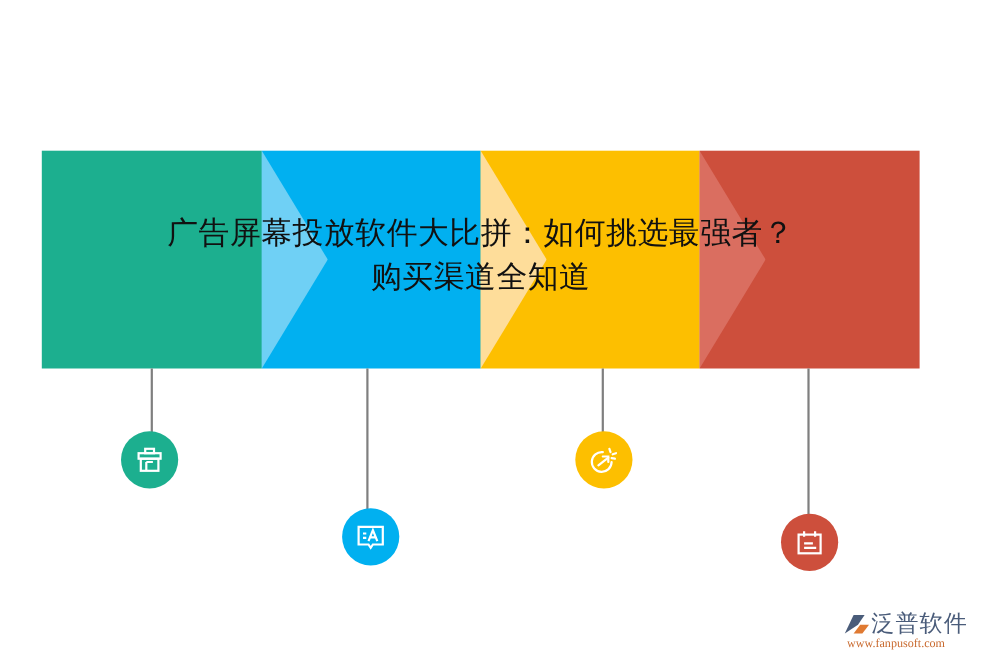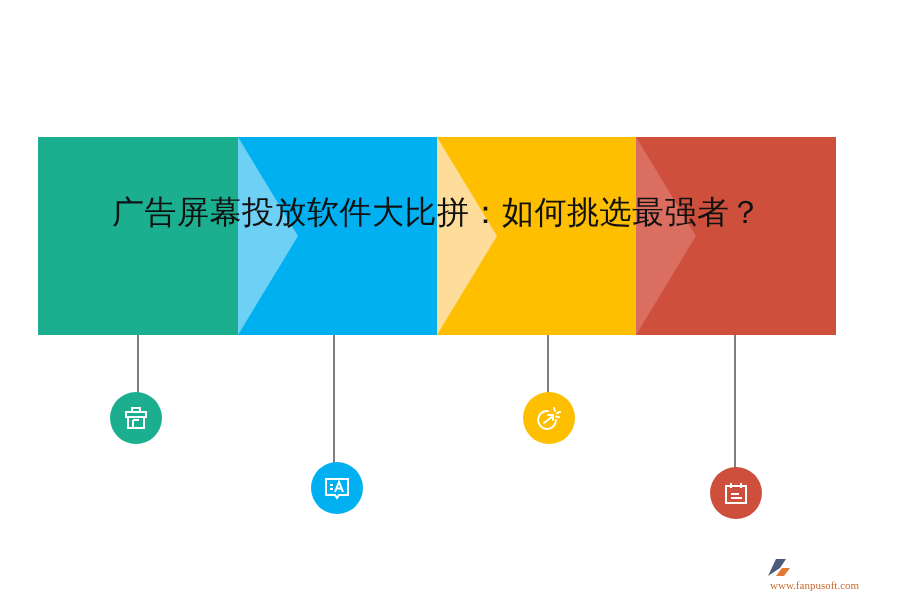--- a/index.html
+++ b/index.html
@@ -2,21 +2,21 @@
 <html><head>
 <meta charset="utf-8">
 <style>
   html,body{margin:0;padding:0;background:#ffffff;}
   body{width:900px;height:600px;position:relative;overflow:hidden;font-family:"DejaVu Serif","Liberation Serif",serif;}
   .panel{position:absolute;top:137px;height:198px;}
   .chev{position:absolute;top:0;left:0;width:60px;height:198px;}
   .vline{position:absolute;width:2px;background:#7f7f7f;}
   .circle{position:absolute;width:52px;height:52px;border-radius:50%;display:flex;align-items:center;justify-content:center;}
   .circle svg{width:30px;height:30px;}
-  .title{position:absolute;left:38px;width:798px;top:192px;text-align:center;font-size:32px;line-height:40px;color:#111;letter-spacing:0.5px;}
+  .title{position:absolute;left:38px;width:798px;top:192px;text-align:center;font-size:28px;line-height:40px;color:#111;letter-spacing:0.5px;}
   .logo{position:absolute;left:762px;top:553px;width:130px;height:40px;}
   .logo-name{position:absolute;left:30px;top:0;font-family:"DejaVu Sans","Liberation Sans",sans-serif;font-size:21px;color:#4a5c7a;letter-spacing:1px;}
   .logo-url{position:absolute;left:8px;top:26px;font-family:"Liberation Serif",serif;font-size:11px;color:#c96a2f;}
   .logo-mark{position:absolute;left:4px;top:3px;width:26px;height:22px;}
 </style>
 </head>
 <body>
 
 <div class="panel" style="left:38px;width:200px;background:#1caf8f;"></div>
 
@@ -33,20 +33,21 @@
 </div>
 
 <div class="panel" style="left:636px;width:200px;background:#cd4f3c;">
   <svg class="chev" viewBox="0 0 60 198" preserveAspectRatio="none">
     <polygon points="0,0 60,99 0,198" fill="#da6e60"></polygon>
   </svg>
 </div>
 
 <div class="title">
   <div>广告屏幕投放软件大比拼：如何挑选最强者？</div>
+  <div>购买渠道全知道</div>
 </div>
 
 <div class="vline" style="left:137px;top:335px;height:58px;"></div>
 <div class="vline" style="left:333px;top:335px;height:128px;"></div>
 <div class="vline" style="left:547px;top:335px;height:58px;"></div>
 <div class="vline" style="left:734px;top:335px;height:133px;"></div>
 
 <div class="circle" style="left:110px;top:392px;background:#1caf8f;">
   <svg viewBox="0 0 30 30" fill="none" stroke="#fff" stroke-width="2">
     <rect x="11" y="5" width="8" height="4"></rect>
@@ -85,14 +86,15 @@
     <line x1="10" y1="16" x2="18" y2="16"></line>
     <line x1="10" y1="20" x2="21" y2="20"></line>
   </svg>
 </div>
 
 <div class="logo">
   <svg class="logo-mark" viewBox="0 0 26 22">
     <path d="M2 20 L10 3 L20 3 L14 12 Z" fill="#4a5c7a"></path>
     <path d="M10 20 L16 12 L24 12 L18 20 Z" fill="#e07a32"></path>
   </svg>
+  <div class="logo-name">泛普软件</div>
   <div class="logo-url">www.fanpusoft.com</div>
 </div>
 
 </body></html>

